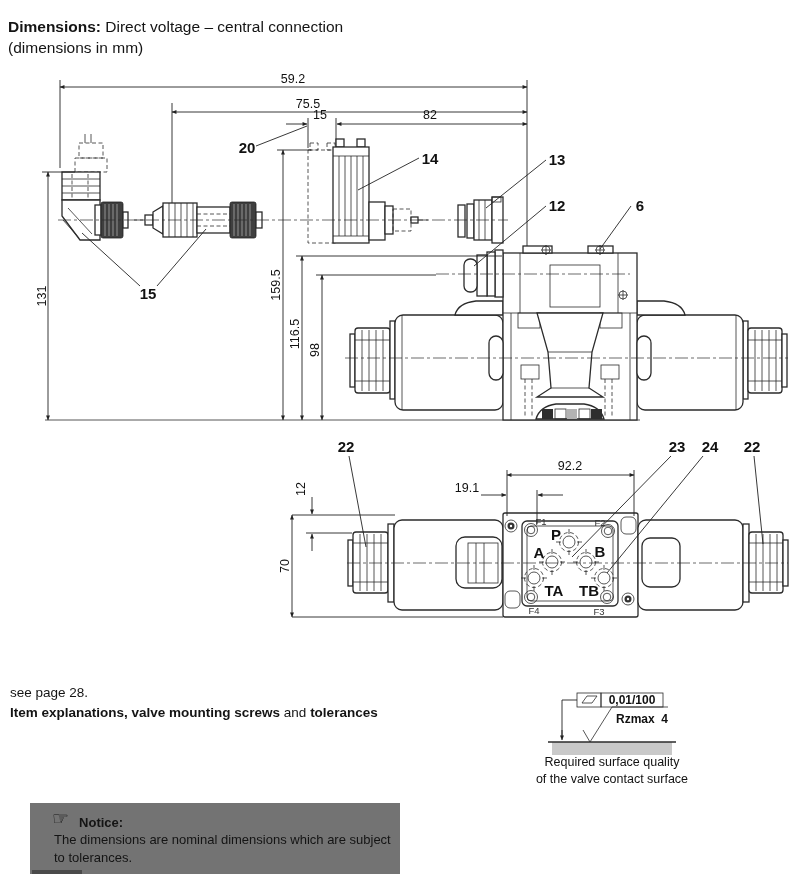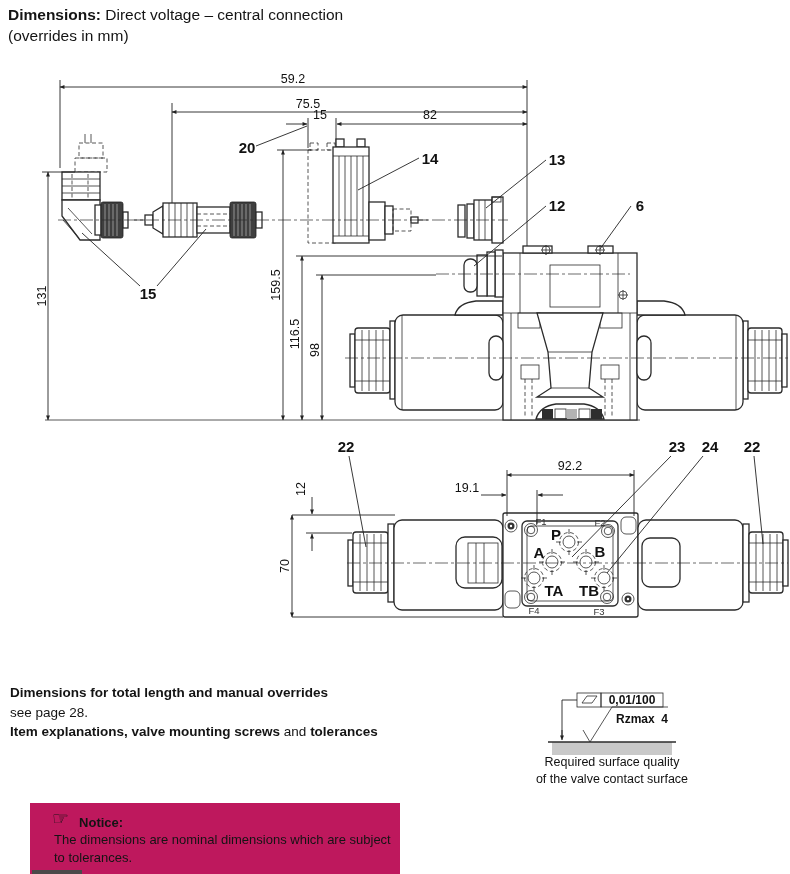--- a/index.html
+++ b/index.html
@@ -1,21 +1,21 @@
 <!DOCTYPE html>
 <html><head>
 <meta charset="utf-8">
 <style>
   html,body{margin:0;padding:0;background:#fff;}
   body{width:790px;height:874px;position:relative;font-family:"Liberation Sans",sans-serif;color:#141414;overflow:hidden;}
   .abs{position:absolute;}
   .b{font-weight:bold;}
-  #hdr{left:8px;top:4px;font-size:15.5px;line-height:21px;}
+  #hdr{left:8px;top:16px;font-size:15.5px;line-height:21px;}
   #notes{left:10px;top:683px;font-size:13.5px;line-height:19.5px;}
-  #notice{left:30px;top:803px;width:370px;height:71px;background:#be185d;font-size:13px;}
+  #notice{left:30px;top:803px;width:370px;height:71px;background:#737373;font-size:13px;}
   #notice .row1{padding:6px 0 0 22px;height:20px;}
   #notice .hand{font-size:19px;display:inline-block;transform:translateY(-2px);margin-right:10px;}
   #notice .body{padding:2px 8px 0 24px;width:340px;line-height:18px;}
   #footer-artifact{left:32px;top:870px;width:50px;height:4px;background:#4a4a4a;}
   svg{position:absolute;left:0;top:0;}
   svg text{font-family:"Liberation Sans",sans-serif;white-space:pre;fill:#111;}
   .o{fill:none;stroke:#2b2b2b;stroke-width:1.3;}
   .of{fill:#fff;stroke:#2b2b2b;stroke-width:1.3;}
   .t{fill:none;stroke:#2b2b2b;stroke-width:0.8;}
   .d{fill:none;stroke:#2b2b2b;stroke-width:0.8;stroke-dasharray:4 2.5;}
@@ -28,21 +28,21 @@
   .port{font-size:15px;font-weight:bold;}
   .portsm{font-size:9.5px;fill:#333;}
   .surf{font-size:12px;font-weight:bold;}
   .cap{font-size:12.5px;}
 </style>
 </head>
 <body>
 
 <div id="hdr" class="abs">
   <div><span class="b">Dimensions:</span><span> Direct voltage – central connection</span></div>
-  <div>(overrides in mm)</div>
+  <div>(dimensions in mm)</div>
 </div>
 
 <svg width="790" height="874" viewBox="0 0 790 874">
   <defs>
     <marker id="ar" viewBox="0 0 10 10" refX="9" refY="5" markerWidth="10" markerHeight="5.5" orient="auto-start-reverse">
       <path d="M0,1 L9.6,5 L0,9 Z" fill="#222"></path>
     </marker>
   </defs>
 
   <g>
@@ -412,21 +412,20 @@
     <rect x="552" y="742" width="120" height="13" fill="#c9c9c9"></rect>
     <line class="o" x1="548" y1="742" x2="676" y2="742"></line>
     <path class="t" d="M583,730 L590,742 L612,707 L668,707" fill="none"></path>
     <text class="surf" x="616" y="723">Rzmax  4</text>
     <text class="cap" x="612" y="766" text-anchor="middle">Required surface quality</text>
     <text class="cap" x="612" y="783" text-anchor="middle">of the valve contact surface</text>
   </g>
 </svg>
 
 <div id="notes" class="abs">
-  <div><span class="b">Dimensions for total length and manual overrides</span></div>
   <div>see page 28.</div>
   <div><span class="b">Item explanations, valve mounting screws</span><span> and </span><span class="b">tolerances</span></div>
 </div>
 
 <div id="notice" class="abs">
   <div class="row1">
     <span class="hand">☞</span><span class="b">Notice:</span>
   </div>
   <div class="body">The dimensions are nominal dimensions which are subject to tolerances.</div>
 </div>

